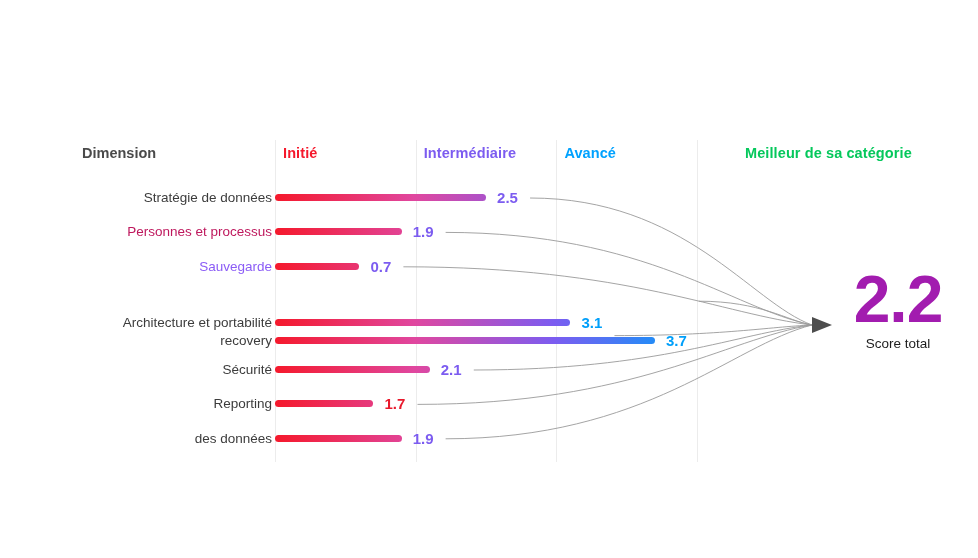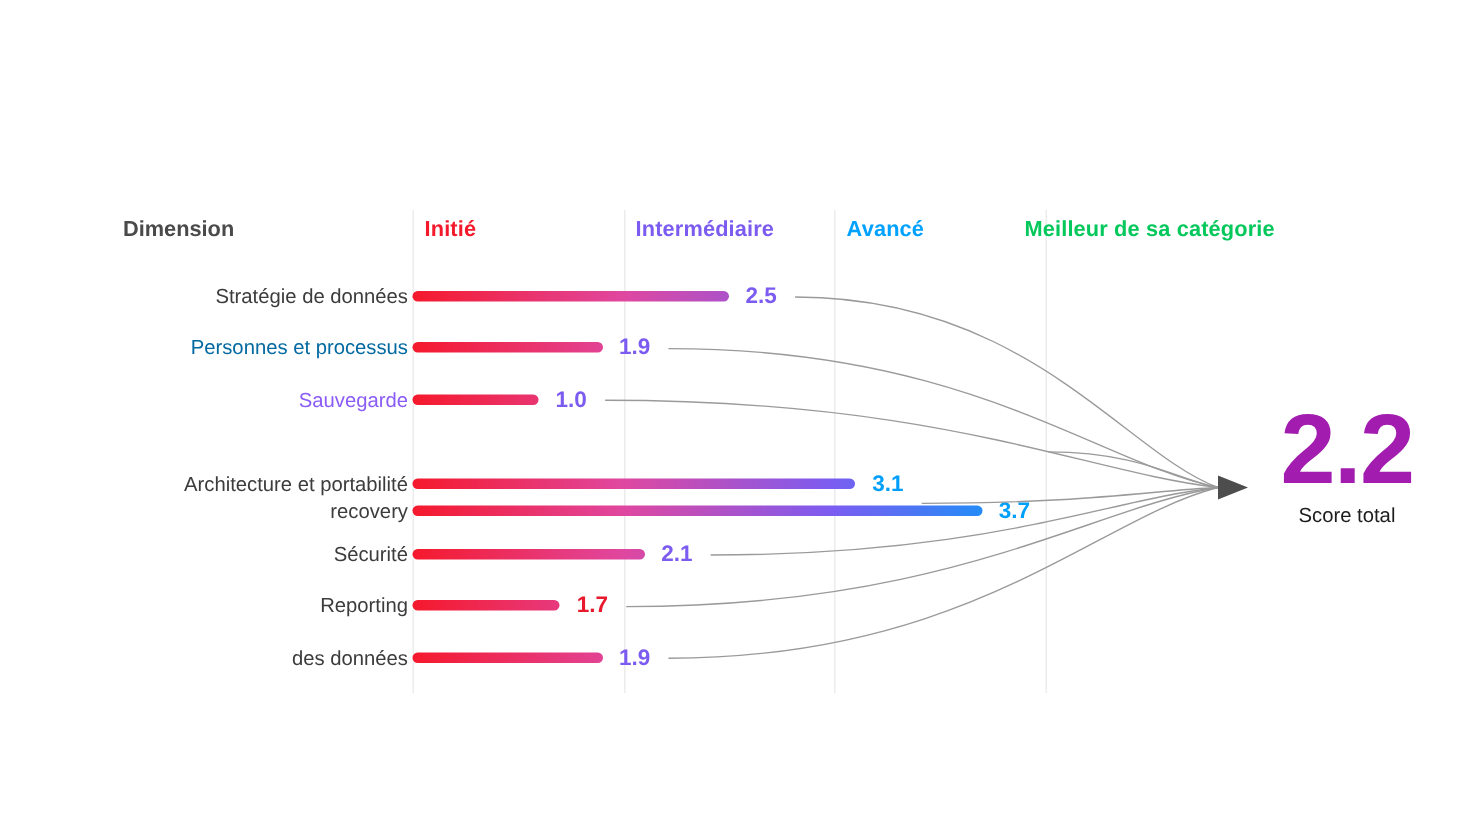--- a/index.html
+++ b/index.html
@@ -113,44 +113,44 @@
   <div class="gridline" id="grid-0" style="left: 275px; background: rgb(236, 236, 236);"></div>
   <div class="gridline" id="grid-1" style="left: 415.7px; background: rgb(236, 236, 236);"></div>
   <div class="gridline" id="grid-2" style="left: 556.4px; background: rgb(236, 236, 236);"></div>
   <div class="gridline" id="grid-3" style="left: 697.1px; background: rgb(236, 236, 236);"></div>
 
   <div class="dim-header">Dimension</div>
   <div id="col-headers">
       <div class="col-header" style="left: 283px; color: rgb(245, 25, 44);">Initié</div>
       <div class="col-header" style="left: 423.7px; color: rgb(124, 92, 240);">Intermédiaire</div>
       <div class="col-header" style="left: 564.4px; color: rgb(0, 162, 255);">Avancé</div>
-      <div class="col-header" style="left: 683px; color: rgb(5, 200, 92);">Meilleur de sa catégorie</div>
+      <div class="col-header" style="left: 745px; color: rgb(5, 200, 92);">Meilleur de sa catégorie</div>
     </div>
 
   <div id="rows">
       <div class="row" style="top: 181px;">
         <div class="row-label" style="color: rgb(60, 60, 60);">Stratégie de données</div>
         <div class="bar-wrap" style="width: 211.05px;">
           <div class="bar" style="width: 211.05px; background: linear-gradient(90deg, rgb(245, 25, 44) 0%, rgb(224, 71, 159) 66%, rgb(124, 92, 240) 132%, rgb(0, 159, 250) 200%);"></div>
         </div>
         <div class="bar-value" style="left: 497.05px; color: rgb(124, 92, 240);">2.5</div>
       </div>
       <div class="row" style="top: 215.4px;">
-        <div class="row-label" style="color: #0369a1;">Personnes et processus</div>
+        <div class="row-label" style="color: #be185d;">Personnes et processus</div>
         <div class="bar-wrap" style="width: 126.63px;">
           <div class="bar" style="width: 126.63px; background: linear-gradient(90deg, rgb(245, 25, 44) 0%, rgb(224, 71, 159) 110%, rgb(124, 92, 240) 220%, rgb(0, 159, 250) 333.3%);"></div>
         </div>
         <div class="bar-value" style="left: 412.63px; color: rgb(124, 92, 240);">1.9</div>
       </div>
       <div class="row" style="top: 249.8px;">
         <div class="row-label" style="color: #8b5cf6;">Sauvegarde</div>
         <div class="bar-wrap" style="width: 84.42px;">
           <div class="bar" style="width: 84.42px; background: linear-gradient(90deg, rgb(245, 25, 44) 0%, rgb(224, 71, 159) 165%, rgb(124, 92, 240) 330%, rgb(0, 159, 250) 500%);"></div>
         </div>
-        <div class="bar-value" style="left: 370.42px; color: rgb(124, 92, 240);">1.0</div>
+        <div class="bar-value" style="left: 370.42px; color: rgb(124, 92, 240);">0.7</div>
       </div>
       <div class="row" style="top: 284.2px; margin-top: 40px;">
         <div class="row-label" style="color: rgb(60, 60, 60);">recovery</div>
         <div class="bar-wrap" style="width: 379.89px;">
           <div class="bar" style="width: 379.89px; background: linear-gradient(90deg, rgb(245, 25, 44) 0%, rgb(224, 71, 159) 36.7%, rgb(124, 92, 240) 73.3%, rgb(0, 159, 250) 111.1%);"></div>
         </div>
         <div class="bar-value" style="left: 665.89px; color: rgb(0, 159, 250);">3.7</div>
       </div>
       <div class="row" style="top: 306px;">
         <div class="row-label" style="color: rgb(60, 60, 60);">Architecture et portabilité</div>

